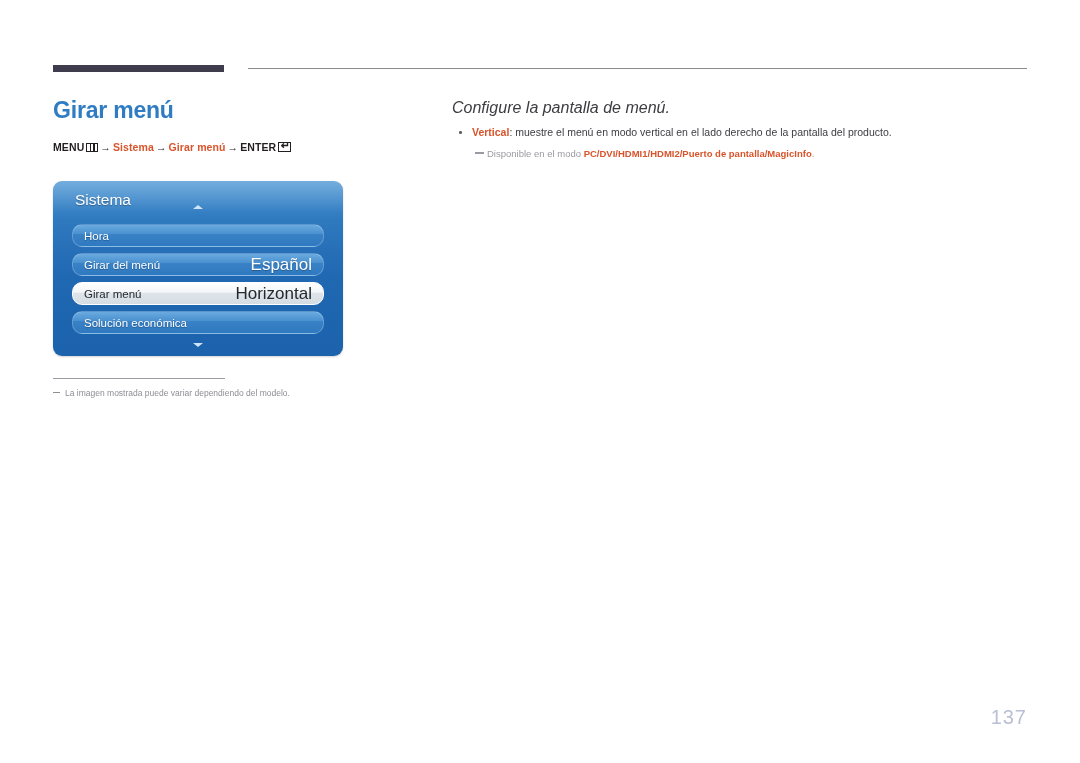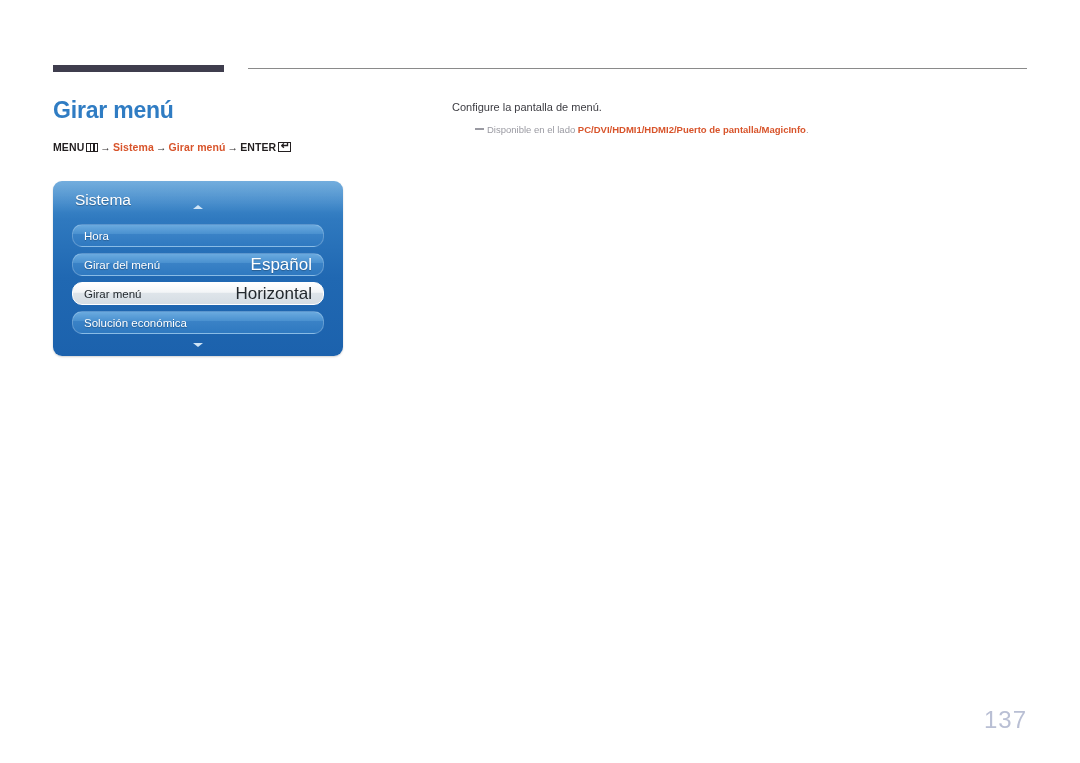--- a/index.html
+++ b/index.html
@@ -220,23 +220,24 @@
 
   
   .right-col {
     position: absolute;
     left: 452px;
     top: 100px;
     width: 560px;
   }
 
   .intro {
-    font-size: 11px;
+    font-size: 16px;
     color: #3c3c42;
     line-height: 15px;
+    font-style: italic;
   }
 
   .bullets { margin-top: 7px; }
 
   .bullet {
     position: relative;
     padding-left: 20px;
     font-size: 10.5px;
     color: #3c3c42;
     line-height: 21px;
@@ -279,21 +280,21 @@
     color: #d8542b;
     font-weight: bold;
     text-align: center;
   }
 
   
   .page-number {
     position: absolute;
     right: 53px;
     top: 706px;
-    font-size: 24px;
+    font-size: 20px;
     color: #b9bfd4;
     letter-spacing: 1px;
   }
 </style>
 </head>
 <body>
 
 <div class="page">
 
   <div class="rule-dark"></div>
@@ -325,27 +326,32 @@
       </div>
       <div class="osd-row">
         <span class="lbl">Solución económica</span>
         <span class="val"></span>
       </div>
     </div>
 
     <div class="osd-arrow-down"></div>
   </div>
 
+  <div class="left-note">
+    <div class="nline"></div>
+    <div class="ntext"><span class="dash"></span><span>La imagen mostrada puede variar dependiendo del modelo.</span></div>
+  </div>
 
   <div class="right-col">
 
     <div class="intro">Configure la pantalla de menú.</div>
 
     <div class="bullets">
 
-
-      <div class="subnote"><span class="dash"></span><span>Disponible en el lado </span><span class="modes">PC/DVI/HDMI1/HDMI2/Puerto de pantalla/MagicInfo</span><span>.</span></div>
+      <div class="bullet"><span class="term">Vertical</span><span>: muestre el menú en modo vertical en el lado derecho de la pantalla del producto.</span></div>
+
+      <div class="subnote"><span class="dash"></span><span>Disponible en el modo </span><span class="modes">PC/DVI/HDMI1/HDMI2/Puerto de pantalla/MagicInfo</span><span>.</span></div>
     </div>
   </div>
 
   <div class="page-number">137</div>
 
 </div>
 
 </body></html>

